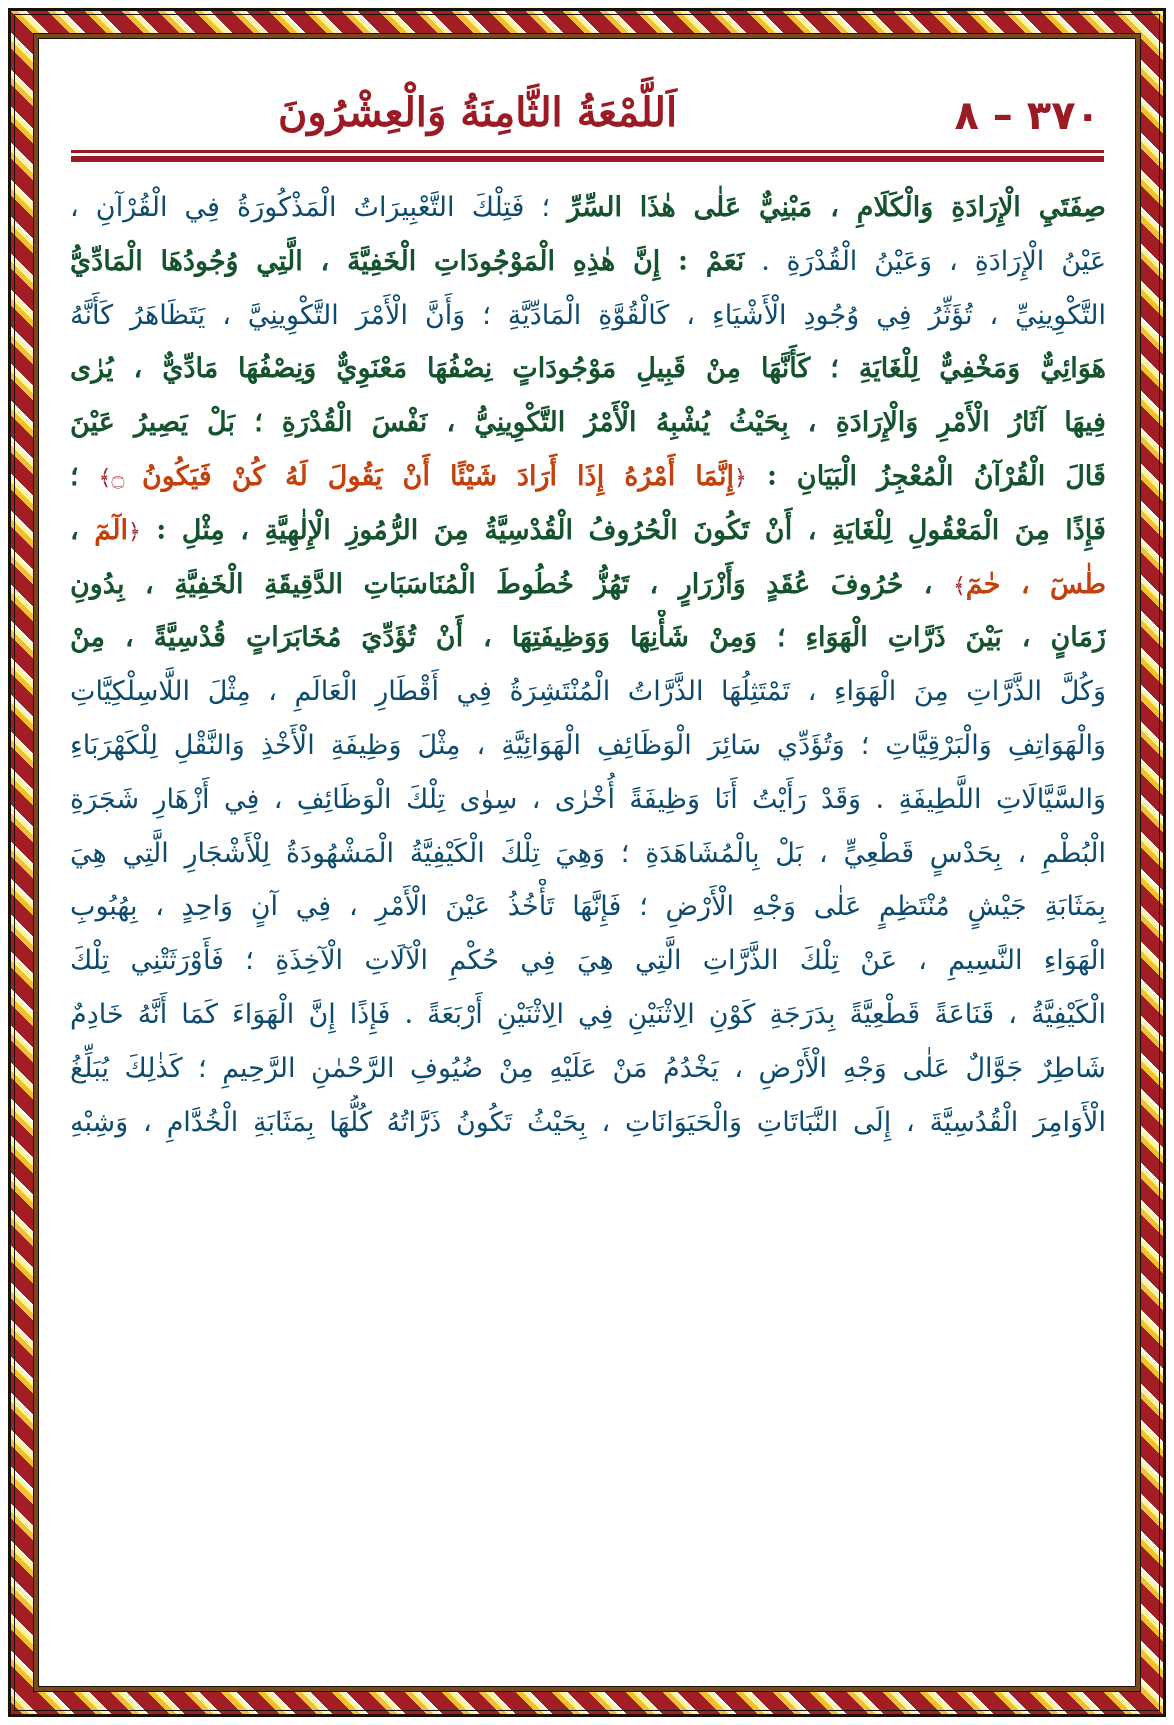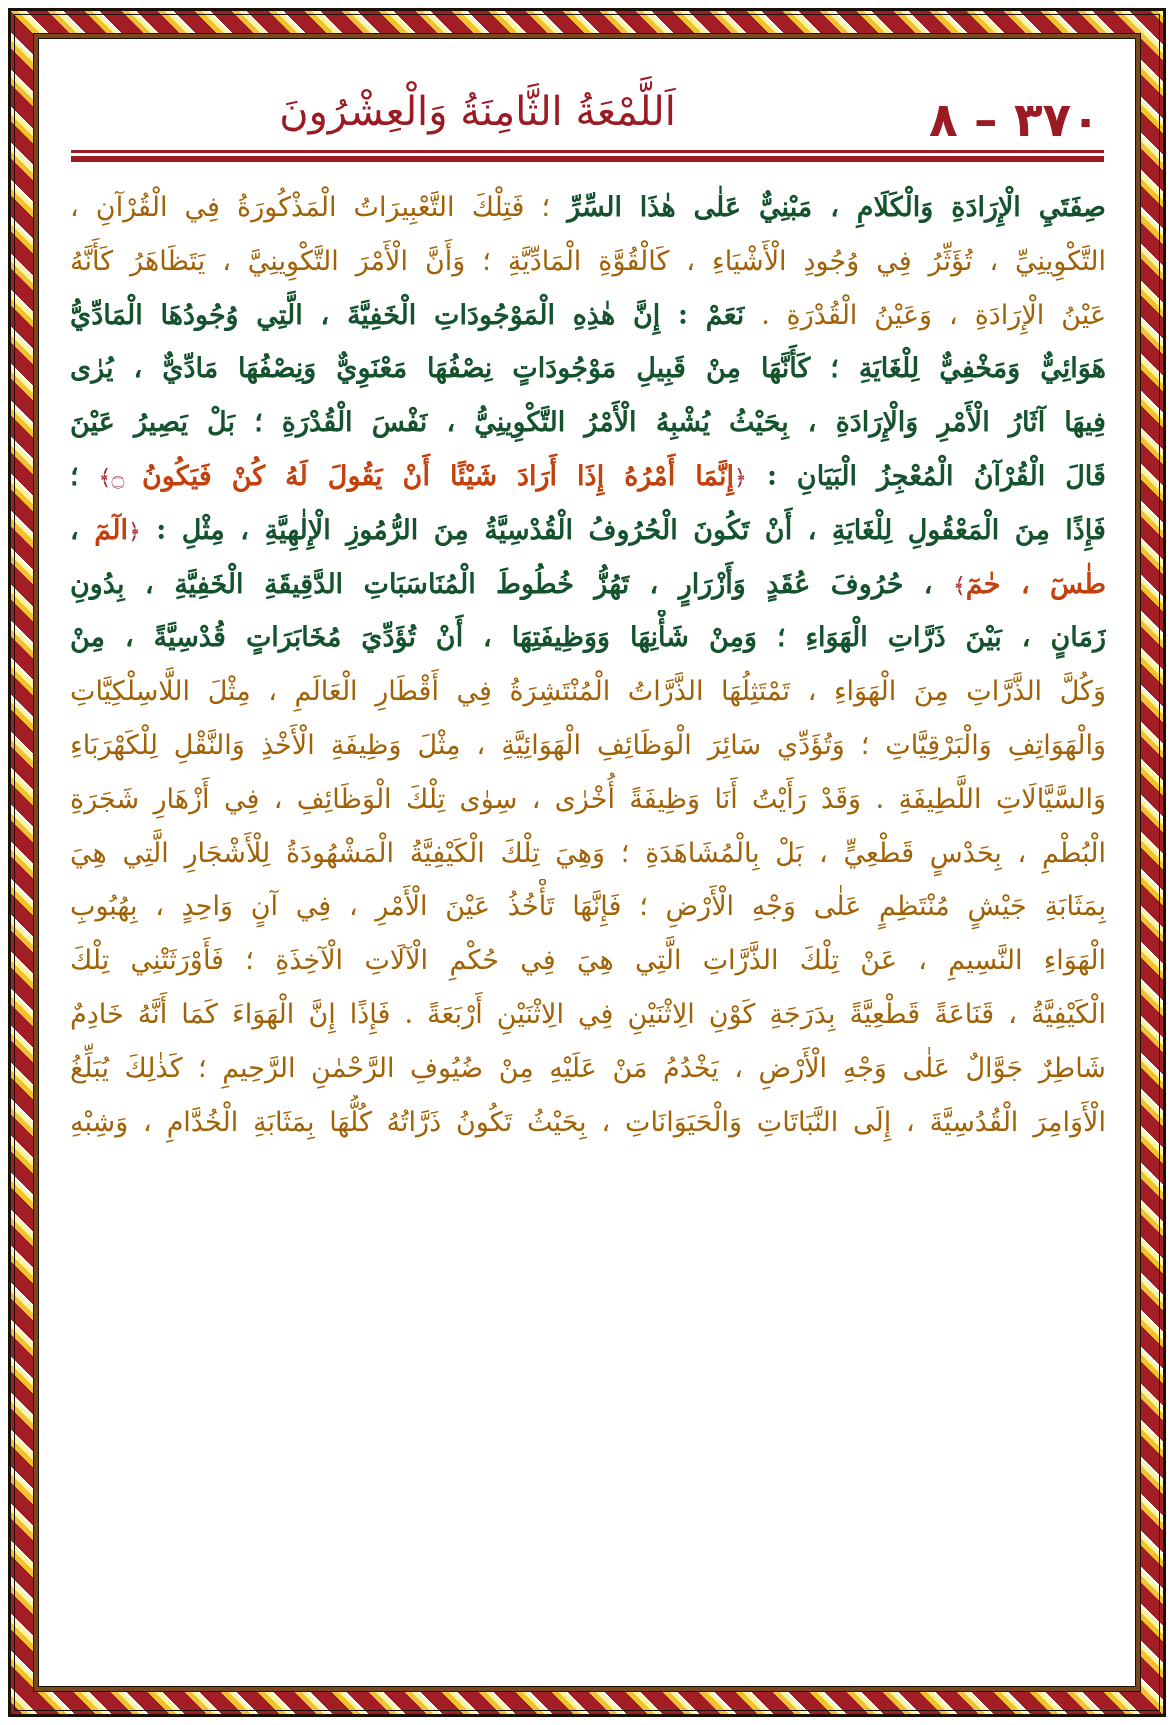--- a/index.html
+++ b/index.html
@@ -16,31 +16,31 @@
   }
   .frame-inner {
     position:absolute; left:22px; top:22px; right:22px; bottom:22px;
     background:#7a4a1c; border:1px solid #1a1208;
   }
   .page {
     position:absolute; left:4px; top:4px; right:4px; bottom:4px;
     background:#ffffff; border:1px solid #1a1208;
   }
   .header { position:absolute; left:71px; right:70px; top:80px; height:82px; direction:rtl; }
-  .page-num { position:absolute; right:4px; top:12px; font-size:47px; color:#9b1b24; font-weight:bold; font-family:"DejaVu Sans", sans-serif; }
-  .title { position:absolute; left:0; right:0; top:8px; text-align:center; font-size:40px; color:#9b1b24; font-weight:normal; padding-right:220px; box-sizing:border-box; font-family:"DejaVu Serif", serif;}
+  .page-num { position:absolute; right:4px; top:12px; font-size:40px; color:#9b1b24; font-weight:bold; font-family:"DejaVu Sans", sans-serif; }
+  .title { position:absolute; left:0; right:0; top:8px; text-align:center; font-size:40px; color:#9b1b24; font-weight:bold; padding-right:220px; box-sizing:border-box; font-family:"DejaVu Serif", serif;}
   .rule1 { position:absolute; left:0; right:0; top:70px; height:3px; background:#9b1b24; }
   .rule2 { position:absolute; left:0; right:0; top:76px; height:6px; background:#9b1b24; }
   .body-text { position:absolute; left:70px; right:68px; top:180px; direction:rtl; }
   .line {
     height:53.8px; line-height:53.8px; font-size:27px;
     text-align:justify; text-align-last:justify; white-space:nowrap; overflow:hidden;
     font-family:"DejaVu Serif", serif; color:#111;
   }
-  .seg-black { color:#a16207; }
+  .seg-black { color:#0c4a6e; }
   .seg-red { color:#14532d; font-weight:bold; }
   .seg-blue { color:#c2410c; font-weight:bold; }
   .orn { color:#9b1b24; font-size:22px; }
 </style>
 </head>
 <body>
 
 <div class="frame-outer">
   <div class="frame-band"></div>
   <div class="frame-inner">
@@ -50,22 +50,22 @@
 
 <div class="header">
   <span class="page-num">٣٧٠ – ٨</span>
   <div class="title">اَللَّمْعَةُ الثَّامِنَةُ وَالْعِشْرُونَ</div>
   <div class="rule1"></div>
   <div class="rule2"></div>
 </div>
 
 <div class="body-text" id="body-text">
     <div class="line"><span class="seg-red">صِفَتَيِ الْإِرَادَةِ وَالْكَلَامِ ، مَبْنِيٌّ عَلٰى هٰذَا السِّرِّ</span><span class="seg-black"> ؛ فَتِلْكَ التَّعْبِيرَاتُ الْمَذْكُورَةُ فِي الْقُرْآنِ ،</span></div>
+    <div class="line"><span class="seg-black">عَيْنُ الْإِرَادَةِ ، وَعَيْنُ الْقُدْرَةِ . </span><span class="seg-red">نَعَمْ : إِنَّ هٰذِهِ الْمَوْجُودَاتِ الْخَفِيَّةَ ، الَّتِي وُجُودُهَا الْمَادِّيُّ</span></div>
     <div class="line"><span class="seg-black">التَّكْوِينِيِّ ، تُؤَثِّرُ فِي وُجُودِ الْأَشْيَاءِ ، كَالْقُوَّةِ الْمَادِّيَّةِ ؛ وَأَنَّ الْأَمْرَ التَّكْوِينِيَّ ، يَتَظَاهَرُ كَأَنَّهُ</span></div>
-    <div class="line"><span class="seg-black">عَيْنُ الْإِرَادَةِ ، وَعَيْنُ الْقُدْرَةِ . </span><span class="seg-red">نَعَمْ : إِنَّ هٰذِهِ الْمَوْجُودَاتِ الْخَفِيَّةَ ، الَّتِي وُجُودُهَا الْمَادِّيُّ</span></div>
     <div class="line"><span class="seg-red">هَوَائِيٌّ وَمَخْفِيٌّ لِلْغَايَةِ ؛ كَأَنَّهَا مِنْ قَبِيلِ مَوْجُودَاتٍ نِصْفُهَا مَعْنَوِيٌّ وَنِصْفُهَا مَادِّيٌّ ، يُرٰى</span></div>
     <div class="line"><span class="seg-red">فِيهَا آثَارُ الْأَمْرِ وَالْإِرَادَةِ ، بِحَيْثُ يُشْبِهُ الْأَمْرُ التَّكْوِينِيُّ ، نَفْسَ الْقُدْرَةِ ؛ بَلْ يَصِيرُ عَيْنَ</span></div>
     <div class="line"><span class="seg-red">قَالَ الْقُرْآنُ الْمُعْجِزُ الْبَيَانِ : </span><span class="orn">﴿</span><span class="seg-blue">إِنَّمَا أَمْرُهُ إِذَا أَرَادَ شَيْئًا أَنْ يَقُولَ لَهُ كُنْ فَيَكُونُ</span><span class="orn"> ۝﴾</span><span class="seg-red"> ؛</span></div>
     <div class="line"><span class="seg-red">فَإِذًا مِنَ الْمَعْقُولِ لِلْغَايَةِ ، أَنْ تَكُونَ الْحُرُوفُ الْقُدْسِيَّةُ مِنَ الرُّمُوزِ الْإِلٰهِيَّةِ ، مِثْلِ : </span><span class="orn">﴿</span><span class="seg-blue">الٓمٓ</span><span class="seg-red"> ،</span></div>
     <div class="line"><span class="seg-blue">طٰسٓ ، حٰمٓ</span><span class="orn">﴾</span><span class="seg-red"> ، حُرُوفَ عُقَدٍ وَأَزْرَارٍ ، تَهُزُّ خُطُوطَ الْمُنَاسَبَاتِ الدَّقِيقَةِ الْخَفِيَّةِ ، بِدُونِ</span></div>
     <div class="line"><span class="seg-red">زَمَانٍ ، بَيْنَ ذَرَّاتِ الْهَوَاءِ ؛ وَمِنْ شَأْنِهَا وَوَظِيفَتِهَا ، أَنْ تُؤَدِّيَ مُخَابَرَاتٍ قُدْسِيَّةً ، مِنْ</span></div>
     <div class="line"><span class="seg-black">وَكُلَّ الذَّرَّاتِ مِنَ الْهَوَاءِ ، تَمْتَثِلُهَا الذَّرَّاتُ الْمُنْتَشِرَةُ فِي أَقْطَارِ الْعَالَمِ ، مِثْلَ اللَّاسِلْكِيَّاتِ</span></div>
     <div class="line"><span class="seg-black">وَالْهَوَاتِفِ وَالْبَرْقِيَّاتِ ؛ وَتُؤَدِّي سَائِرَ الْوَظَائِفِ الْهَوَائِيَّةِ ، مِثْلَ وَظِيفَةِ الْأَخْذِ وَالنَّقْلِ لِلْكَهْرَبَاءِ</span></div>
     <div class="line"><span class="seg-black">وَالسَّيَّالَاتِ اللَّطِيفَةِ . وَقَدْ رَأَيْتُ أَنَا وَظِيفَةً أُخْرٰى ، سِوٰى تِلْكَ الْوَظَائِفِ ، فِي أَزْهَارِ شَجَرَةِ</span></div>
     <div class="line"><span class="seg-black">الْبُطْمِ ، بِحَدْسٍ قَطْعِيٍّ ، بَلْ بِالْمُشَاهَدَةِ ؛ وَهِيَ تِلْكَ الْكَيْفِيَّةُ الْمَشْهُودَةُ لِلْأَشْجَارِ الَّتِي هِيَ</span></div>

